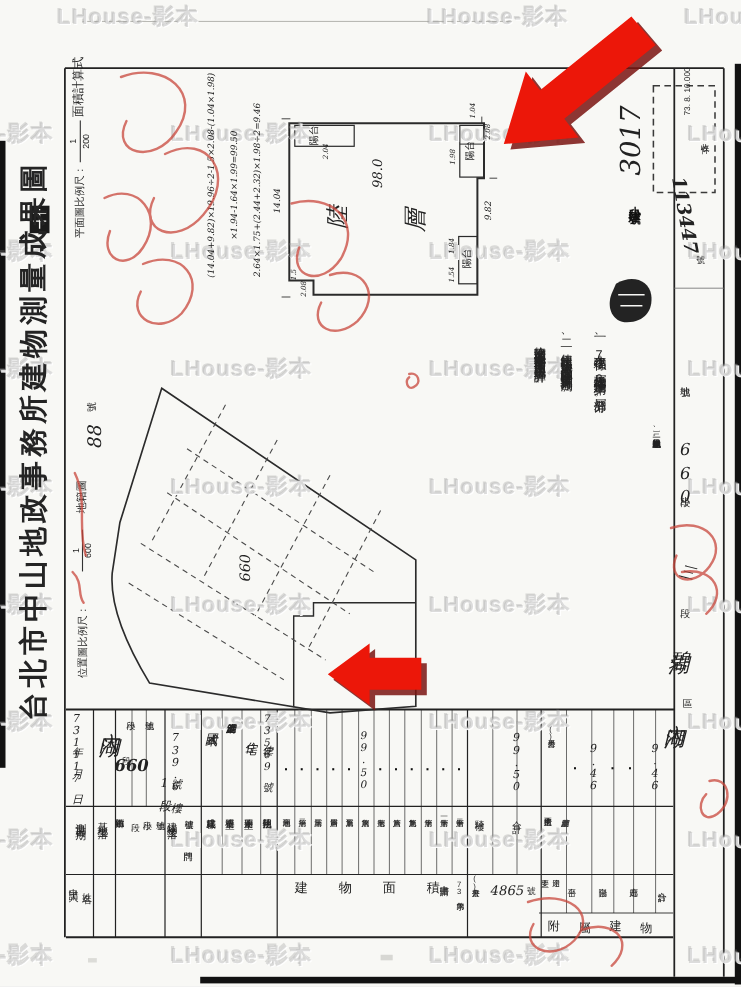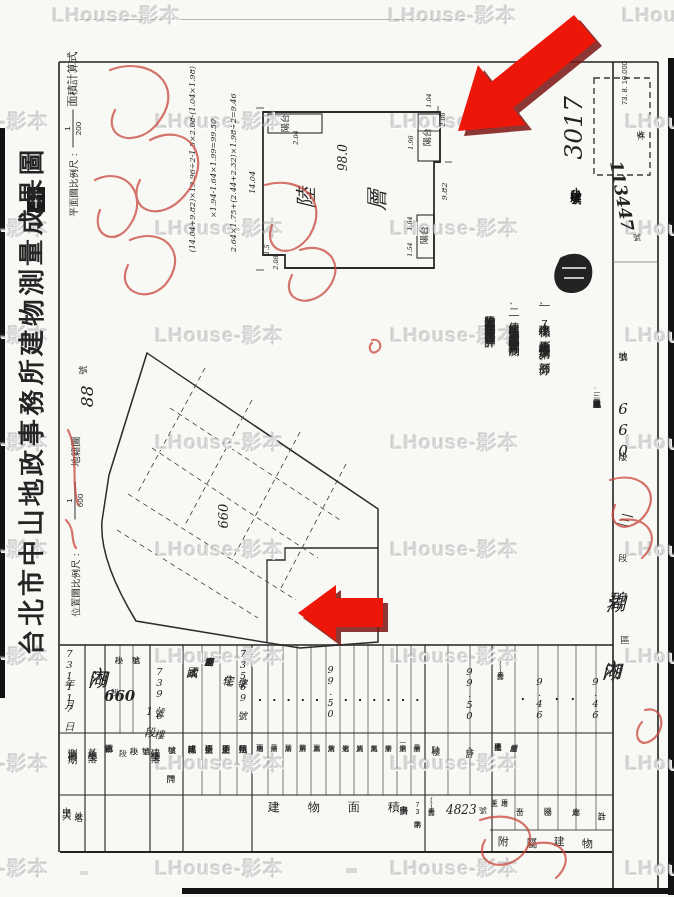--- a/index.html
+++ b/index.html
@@ -290,21 +290,21 @@
       <div class="print" style="position: absolute; left: 554px; top: 834px; font-size: 11px; z-index: 4;">建</div>
       <div class="print" style="position: absolute; left: 582px; top: 836px; font-size: 11px; z-index: 4;">物</div>
     </div>
 
   <div class="v print" style="left:432px;top:739px;font-size:8.5px;">騎樓</div>
   <div class="v print" style="left:466px;top:740px;font-size:8.5px;">合計</div>
   <div class="v hand" style="left:464px;top:666px;font-size:10px;letter-spacing:0;">99.50</div>
   <div class="v print" style="left:428px;top:796px;font-size:7px;letter-spacing:0;">(平方公尺)</div>
   <div class="v print" style="left:400px;top:799px;font-size:8.5px;letter-spacing:0;">申請書</div>
   <div class="v print" style="left:414px;top:801px;font-size:7px;letter-spacing:0;">73內字第</div>
-  <div class="hand" style="position:absolute;left:446px;top:803px;font-size:12px;z-index:4;">4823</div>
+  <div class="hand" style="position:absolute;left:446px;top:803px;font-size:12px;z-index:4;">4865</div>
   <div class="print" style="position:absolute;left:479px;top:805px;font-size:8px;z-index:4;">號</div>
 
   <div class="v print" style="left:497px;top:660px;font-size:7px;letter-spacing:0;">(平方公尺)</div>
   <div class="v print" style="left:494px;top:737px;font-size:7.5px;letter-spacing:0;">主要構造</div>
   <div class="v hand" style="left:509px;top:739px;font-size:7px;letter-spacing:0;color:#3a3a3a;">鋼筋混凝土造</div>
   <div class="v print" style="left:491px;top:794px;font-size:7px;letter-spacing:0;">主要</div>
   <div class="v print" style="left:501px;top:794px;font-size:7px;letter-spacing:0;">用途</div>
 
 </div>
 

